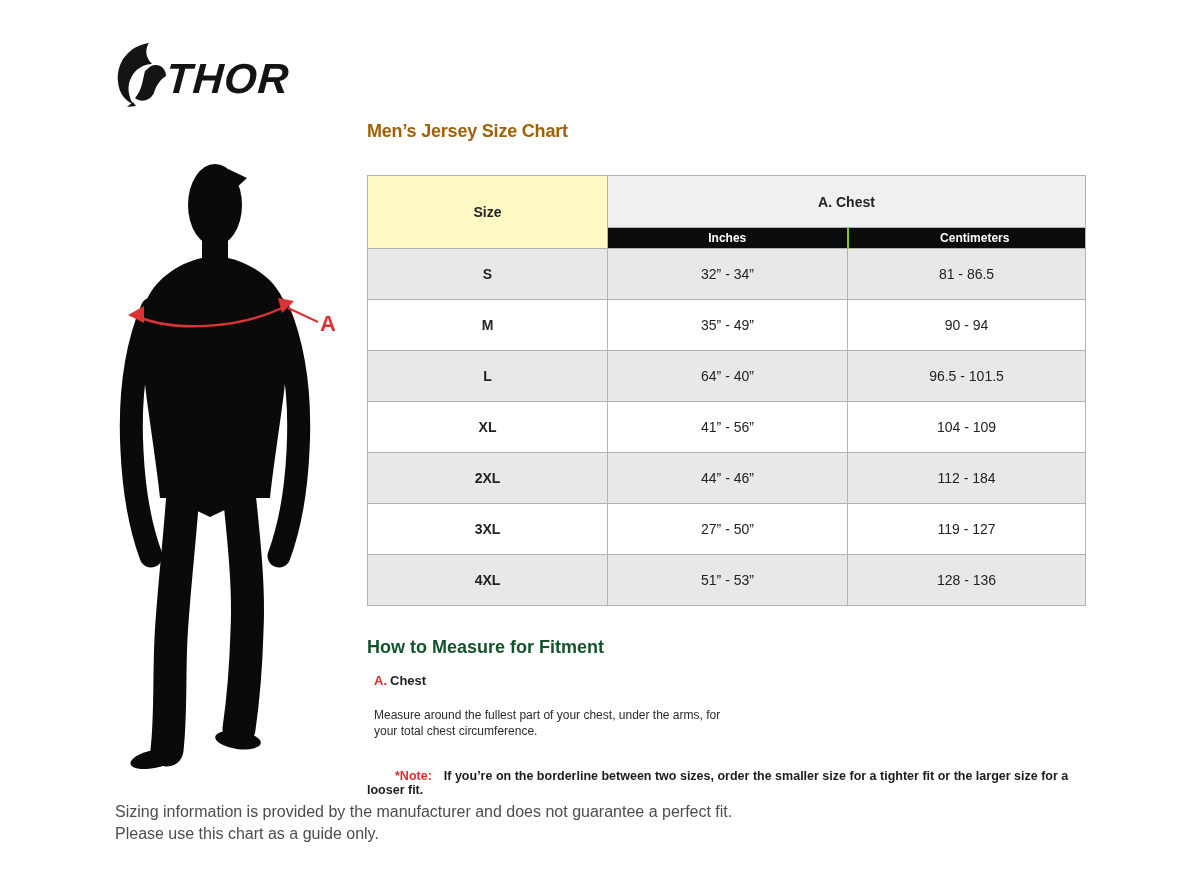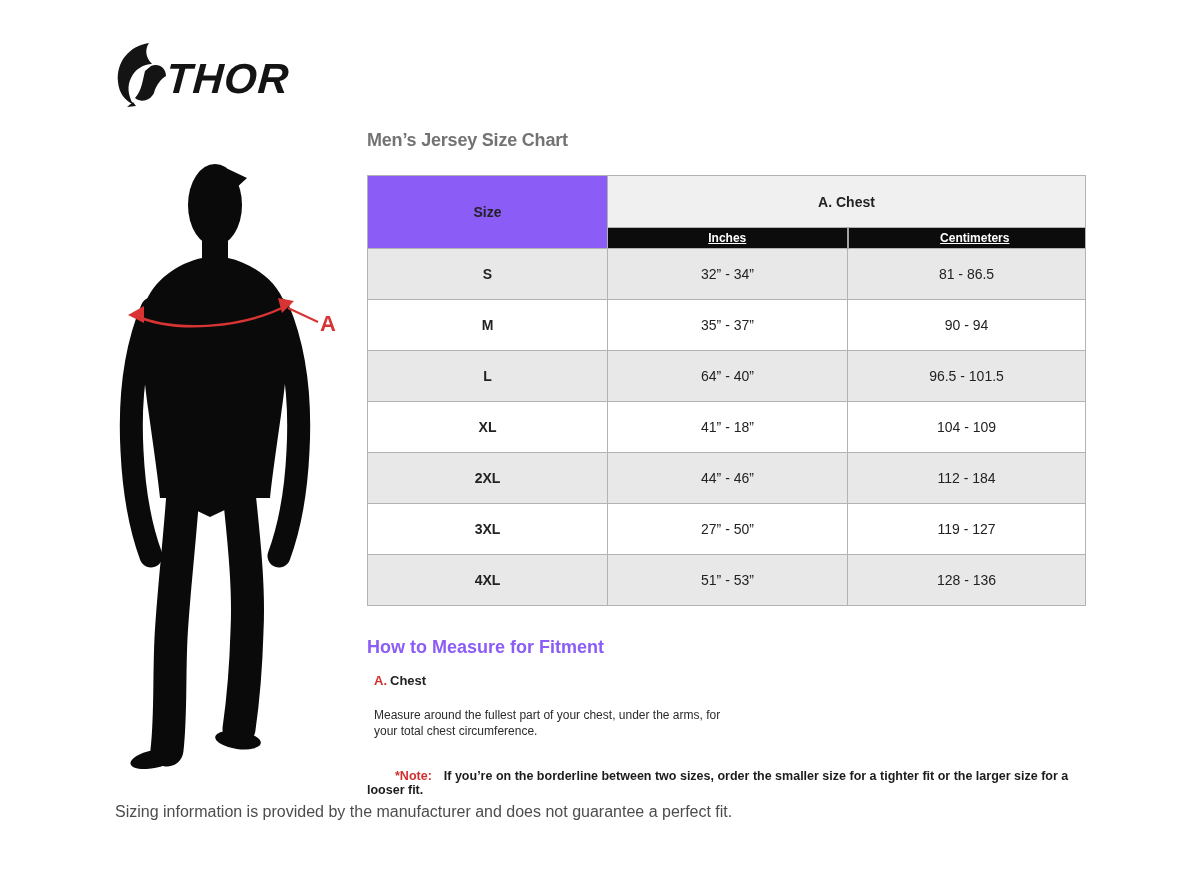--- a/index.html
+++ b/index.html
@@ -9,45 +9,45 @@
 
   
   .logo { position: absolute; left: 113px; top: 40px; width: 200px; height: 68px; }
 
   
   .figure-wrap { position: absolute; left: 120px; top: 163px; width: 230px; height: 615px; }
   .figure-wrap svg { overflow: visible; }
 
   
   .chart-title {
-    position: absolute; left: 367px; top: 130px;
-    font-size: 18px; font-weight: bold; color: #737373; letter-spacing: -0.2px;
+    position: absolute; left: 367px; top: 121px;
+    font-size: 18px; font-weight: bold; color: #a16207; letter-spacing: -0.2px;
   }
 
   
   .table-wrap { position: absolute; left: 367px; top: 175px; }
   table.size-table { border-collapse: collapse; width: 718px; table-layout: fixed; }
   table.size-table th, table.size-table td {
     border: 1px solid #b3b3b3; text-align: center; vertical-align: middle;
   }
-  th.size-head { background: #8b5cf6; font-size: 14px; font-weight: bold; color: #222; height: 72px; }
+  th.size-head { background: #fef9c3; font-size: 14px; font-weight: bold; color: #222; height: 72px; }
   th.group-head { background: #f0f0f0; font-size: 14px; font-weight: bold; color: #222; height: 52px; }
   th.unit-head {
     background: #0c0c0c; color: #ffffff; font-size: 12px; font-weight: bold;
-    height: 20px; padding: 3px 0; border-color: #b3b3b3; text-decoration: underline;
+    height: 20px; padding: 3px 0; border-color: #b3b3b3;
   }
-  th.unit-head + th.unit-head { border-left: 2px solid #a3a3a3; padding-left: 16px; }
+  th.unit-head + th.unit-head { border-left: 2px solid #84cc16; padding-left: 16px; }
   table.size-table tbody td { height: 51px; font-size: 14px; color: #222; background: #ffffff; }
   table.size-table tbody td.size-col { font-weight: bold; }
   table.size-table tbody tr:nth-child(odd) td { background: #e8e8e8; }
 
   
   .measure-title {
     position: absolute; left: 367px; top: 637px;
-    font-size: 18px; font-weight: bold; color: #8b5cf6;
+    font-size: 18px; font-weight: bold; color: #14532d;
   }
   .measure-item { position: absolute; left: 374px; top: 673px; width: 370px; }
   .measure-item .item-head { font-size: 13px; font-weight: bold; color: #222; }
   .measure-item .item-key { color: #d32f2f; margin-right: 3px; }
   .measure-item .item-desc { margin-top: 20px; font-size: 12px; line-height: 1.32; color: #2b2b2b; }
 
   
   .note-row { position: absolute; left: 367px; top: 769px; width: 720px; font-size: 12.5px; font-weight: bold; color: #1c1c1c; }
   .note-label { color: #d32f2f; margin-right: 12px; margin-left: 28px; }
 
@@ -121,31 +121,31 @@
         </tr>
       </thead>
       <tbody>
           <tr>
             <td class="size-col">S</td>
             <td>32” - 34”</td>
             <td>81 - 86.5</td>
           </tr>
           <tr>
             <td class="size-col">M</td>
-            <td>35” - 37”</td>
+            <td>35” - 49”</td>
             <td>90 - 94</td>
           </tr>
           <tr>
             <td class="size-col">L</td>
             <td>64” - 40”</td>
             <td>96.5 - 101.5</td>
           </tr>
           <tr>
             <td class="size-col">XL</td>
-            <td>41” - 18”</td>
+            <td>41” - 56”</td>
             <td>104 - 109</td>
           </tr>
           <tr>
             <td class="size-col">2XL</td>
             <td>44” - 46”</td>
             <td>112 - 184</td>
           </tr>
           <tr>
             <td class="size-col">3XL</td>
             <td>27” - 50”</td>
@@ -167,15 +167,16 @@
     </div>
     <div class="item-desc">Measure around the fullest part of your chest, under the arms, for your total chest circumference.</div>
   </div>
 
   <div class="note-row">
     <span class="note-label">*Note:</span><span>If you’re on the borderline between two sizes, order the smaller size for a tighter fit or the larger size for a looser fit.</span>
   </div>
 
   <div class="disclaimer">
     <div>Sizing information is provided by the manufacturer and does not guarantee a perfect fit.</div>
+    <div>Please use this chart as a guide only.</div>
   </div>
 
 </div>
 
 </body></html>

